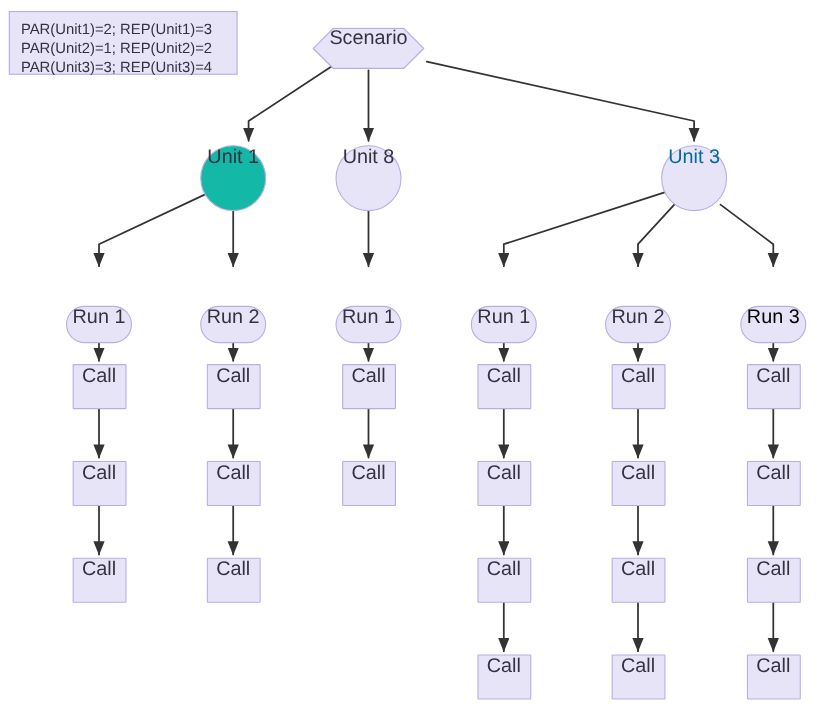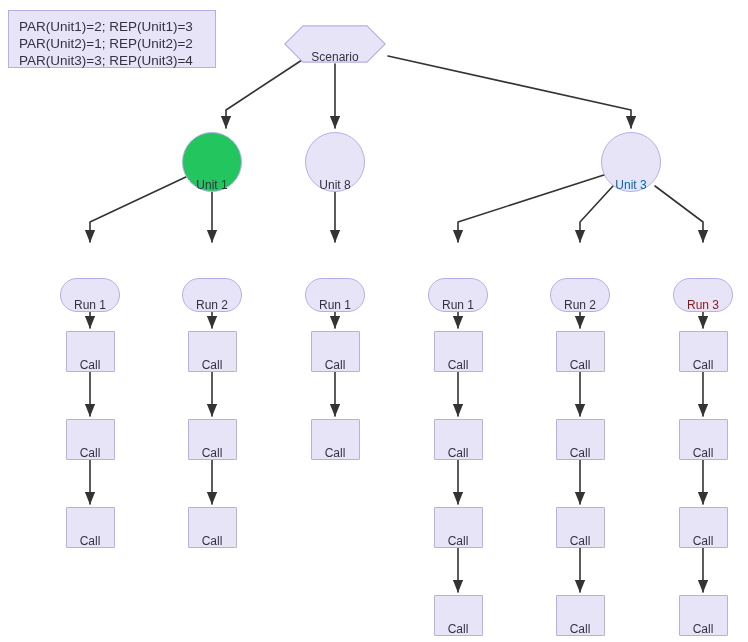--- a/index.html
+++ b/index.html
@@ -23,24 +23,24 @@
     left: 0;
     top: 0;
     width: 748px;
     height: 642px;
     pointer-events: none;
   }
   .node {
     position: absolute;
     box-sizing: border-box;
     display: flex;
-    align-items: flex-end;
+    align-items: flex-start;
     justify-content: center;
     color: #333340;
-    font-size: 12px;
+    font-size: 18px;
     line-height: 1;
     white-space: nowrap;
     background: #e8e4f8;
     border: 1px solid #b9aee4;
   }
   .node-rect {
     border-radius: 1px;
   }
   .node-stadium {
     border-radius: 999px;
@@ -124,21 +124,21 @@
 PAR(Unit2)=1; REP(Unit2)=2
 PAR(Unit3)=3; REP(Unit3)=4</div>
 
   <div id="node-group">
       <div class="node node-hexagon" style="left: 284px; top: 25px; width: 102px; height: 38px;">
         <svg class="hex-shape" viewBox="0 0 102 38" preserveAspectRatio="none">
           <polygon points="19,0.8 83,0.8 101.2,19 83,37.2 19,37.2 0.8,19" fill="#e8e4f8" stroke="#b9aee4" stroke-width="1.2"></polygon>
         </svg>
         <span class="hex-label">Scenario</span>
       </div>
-      <div class="node node-circle" style="left: 182px; top: 132px; width: 60px; height: 60px; background: #22c55e; border-color: rgb(185, 174, 228); color: rgb(51, 51, 64);">
+      <div class="node node-circle" style="left: 182px; top: 132px; width: 60px; height: 60px; background: #14b8a6; border-color: rgb(185, 174, 228); color: rgb(51, 51, 64);">
         <span>Unit 1</span>
       </div>
       <div class="node node-circle" style="left: 305px; top: 132px; width: 60px; height: 60px; background: rgb(232, 228, 248); border-color: rgb(185, 174, 228); color: rgb(51, 51, 64);">
         <span>Unit 8</span>
       </div>
       <div class="node node-circle" style="left: 601px; top: 132px; width: 60px; height: 60px; background: rgb(232, 228, 248); border-color: rgb(185, 174, 228); color: #0369a1;">
         <span>Unit 3</span>
       </div>
       <div class="node node-stadium" style="left: 60px; top: 246px; width: 60px; height: 34px; background: rgb(232, 228, 248); border-color: rgb(185, 174, 228); color: rgb(51, 51, 64);">
         <span>Run 1</span>
@@ -148,21 +148,21 @@
       </div>
       <div class="node node-stadium" style="left: 305px; top: 246px; width: 60px; height: 34px; background: rgb(232, 228, 248); border-color: rgb(185, 174, 228); color: rgb(51, 51, 64);">
         <span>Run 1</span>
       </div>
       <div class="node node-stadium" style="left: 428px; top: 246px; width: 60px; height: 34px; background: rgb(232, 228, 248); border-color: rgb(185, 174, 228); color: rgb(51, 51, 64);">
         <span>Run 1</span>
       </div>
       <div class="node node-stadium" style="left: 550px; top: 246px; width: 60px; height: 34px; background: rgb(232, 228, 248); border-color: rgb(185, 174, 228); color: rgb(51, 51, 64);">
         <span>Run 2</span>
       </div>
-      <div class="node node-stadium" style="left: 673px; top: 246px; width: 60px; height: 34px; background: rgb(232, 228, 248); border-color: rgb(185, 174, 228); color: #7f1d1d;">
+      <div class="node node-stadium" style="left: 673px; top: 246px; width: 60px; height: 34px; background: rgb(232, 228, 248); border-color: rgb(185, 174, 228); color: #000000;">
         <span>Run 3</span>
       </div>
       <div class="node node-rect" style="left: 65.5px; top: 330.5px; width: 49px; height: 41px; background: rgb(232, 228, 248); border-color: rgb(185, 174, 228); color: rgb(51, 51, 64);">
         <span>Call</span>
       </div>
       <div class="node node-rect" style="left: 65.5px; top: 418.5px; width: 49px; height: 41px; background: rgb(232, 228, 248); border-color: rgb(185, 174, 228); color: rgb(51, 51, 64);">
         <span>Call</span>
       </div>
       <div class="node node-rect" style="left: 65.5px; top: 506.5px; width: 49px; height: 41px; background: rgb(232, 228, 248); border-color: rgb(185, 174, 228); color: rgb(51, 51, 64);">
         <span>Call</span>

